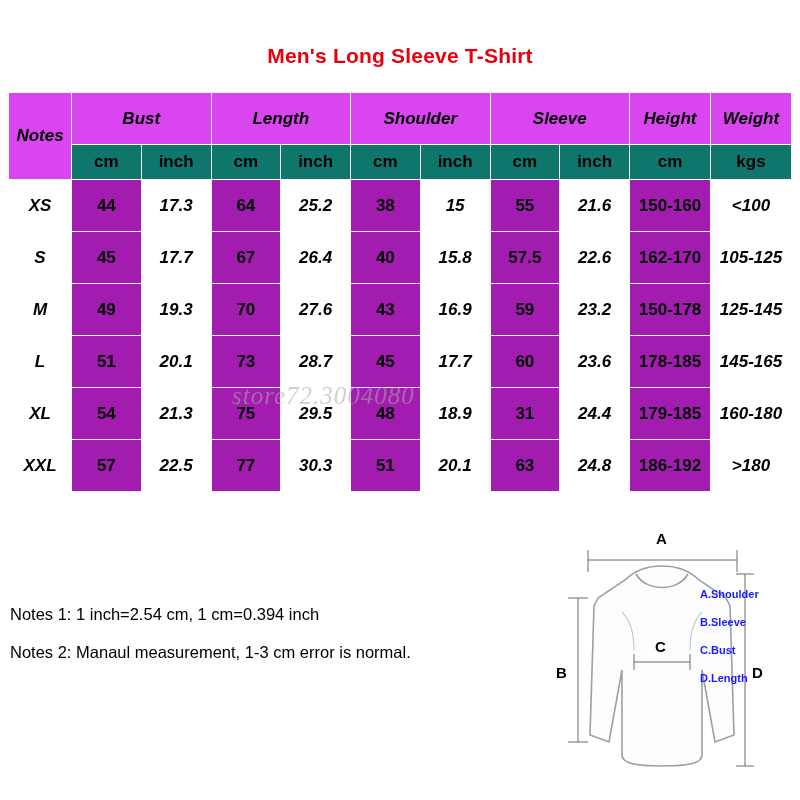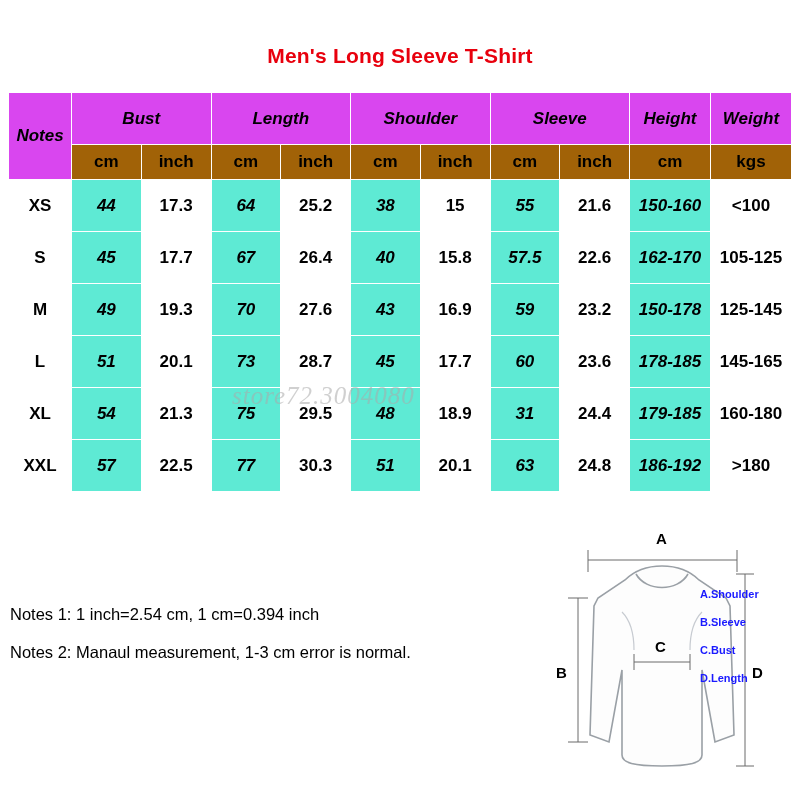--- a/index.html
+++ b/index.html
@@ -41,30 +41,30 @@
     font-weight: bold;
     color: #000000;
     padding: 0;
     height: 51px;
   }
   .hdr-cyan {
     background: #d946ef;
     font-style: italic;
   }
   .hdr-yellow {
-    background: #a16207;
+    background: #0f766e;
     font-size: 15px;
     height: 34px !important;
   }
   .cell-green {
-    background: #5eead4;
-    font-style: italic;
+    background: #a21caf;
   }
   .cell-white {
     background: #ffffff;
+    font-style: italic;
   }
   .size-col {
     width: 62px;
   }
   .sub-col {
     width: 67px;
   }
   .sleeve-col {
     width: 67px;
   }

